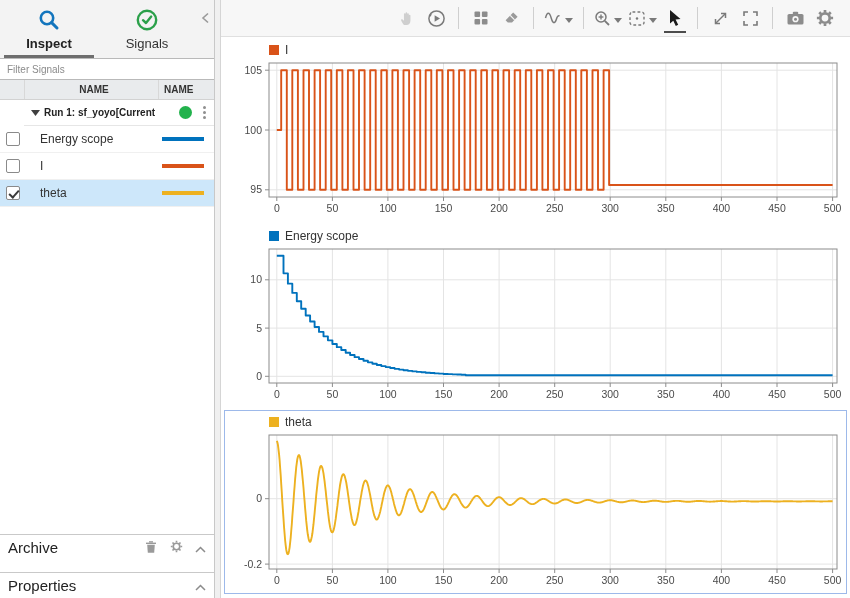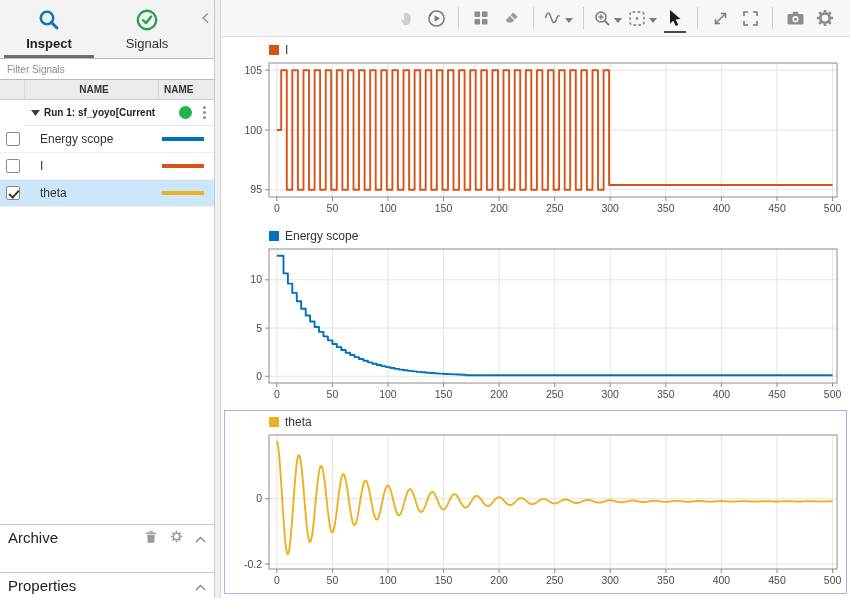--- a/index.html
+++ b/index.html
@@ -58,21 +58,21 @@
   .sig-name { flex:1; padding-left:20px; white-space:nowrap; overflow:hidden; }
   .sig-swatch { width:42px; height:3.5px; margin-right:10px; flex:none; }
 
   .sidebar-fill { flex:1; }
 
   .panel-bar { height:26px; border-top:1px solid #c9c9c9; display:flex;
                align-items:center; font-size:15px; color:#222; padding:0 8px;
                background:#fff; flex:none; cursor:pointer; }
   .panel-bar .bar-label { flex:1; }
   .panel-bar .bar-icons { display:flex; align-items:center; gap:12px; }
-  .props-bar { margin-top:22px; }
+  .props-bar { margin-top:12px; }
 
   
   .splitter { width:6px; flex:none; background:#f0f0f0;
               border-right:1px solid #d5d5d5; cursor:col-resize; }
 
   
   .main { flex:1; min-width:0; display:flex; flex-direction:column; background:#fff; }
   .toolbar { height:37px; flex:none; background:#f7f7f7;
              border-bottom:1px solid #e0e0e0; display:flex; align-items:center;
              justify-content:flex-end; padding-right:10px; }

